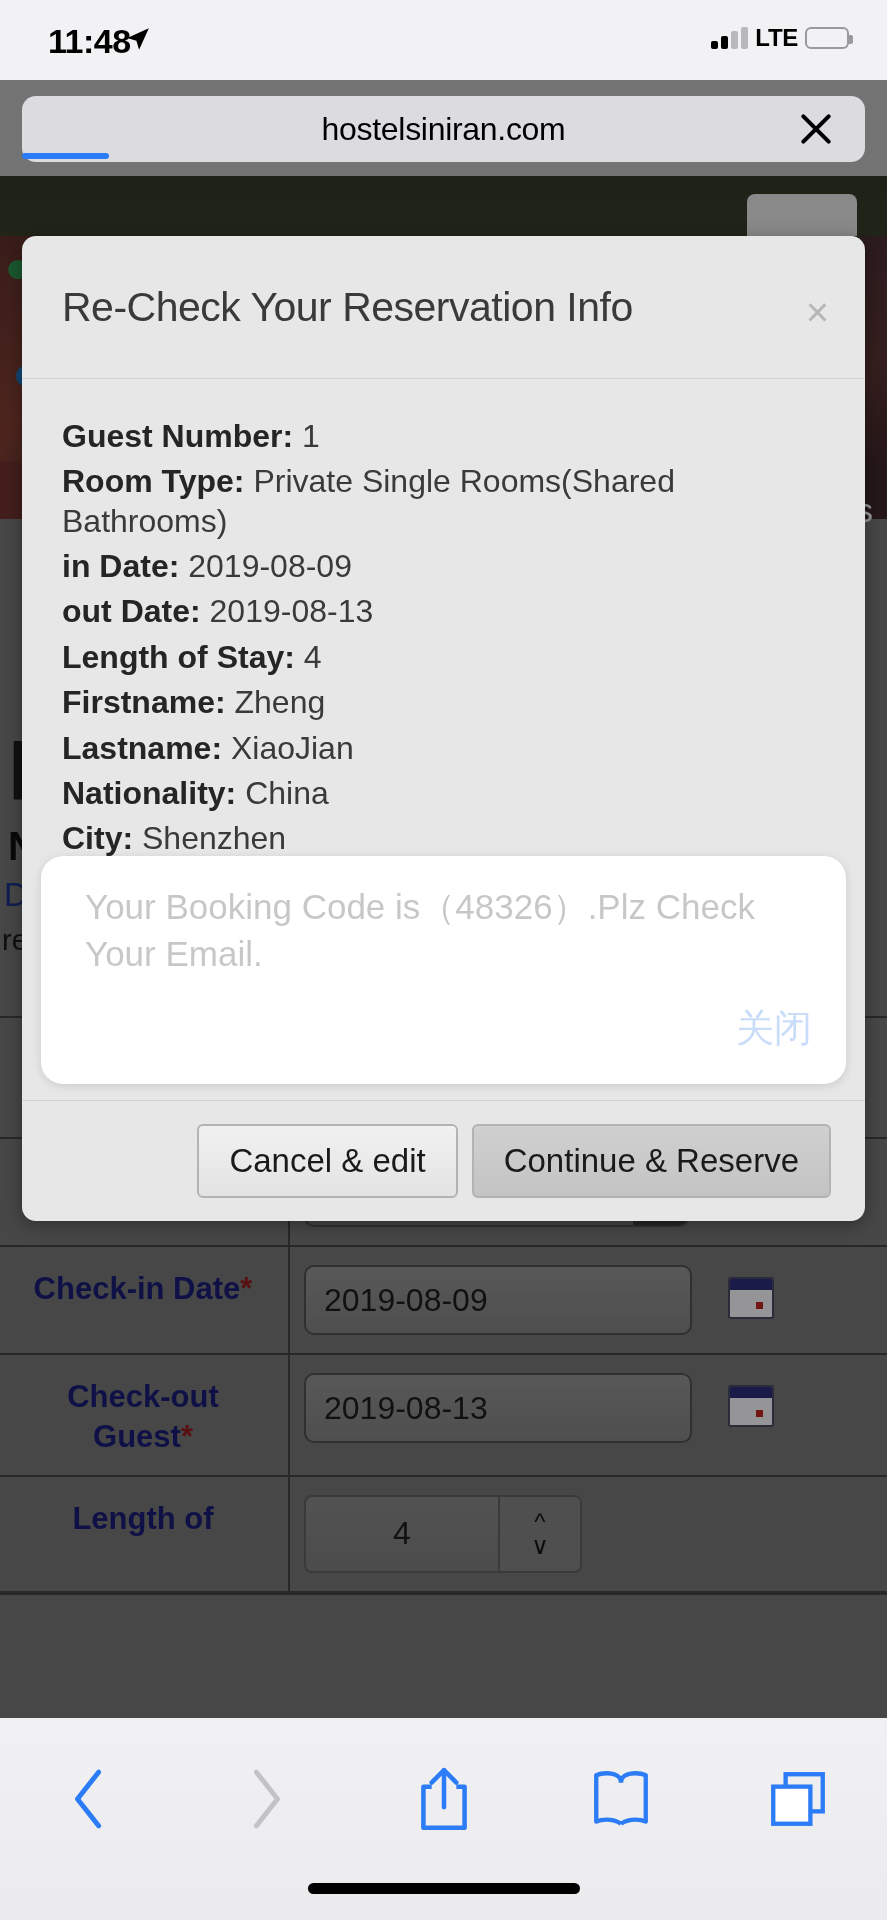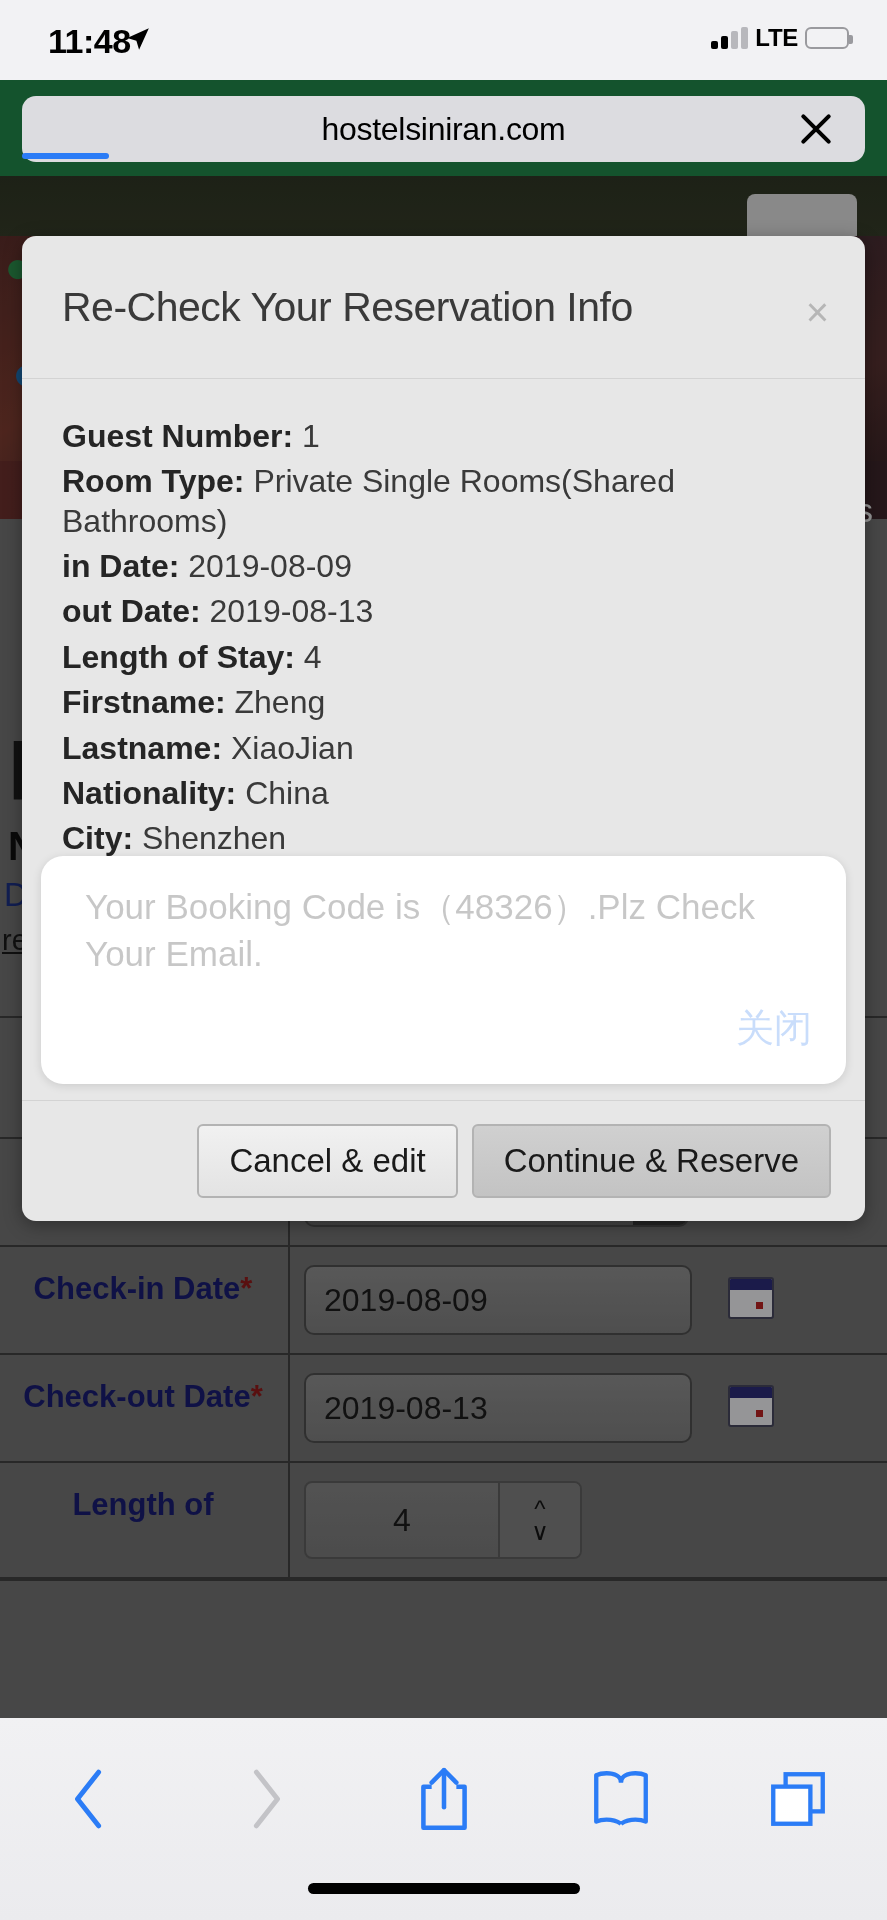--- a/index.html
+++ b/index.html
@@ -5,21 +5,21 @@
   * { box-sizing: border-box; margin: 0; padding: 0; }
   html, body {
     width: 887px; height: 1920px;
     overflow: hidden;
     font-family: "Liberation Sans", sans-serif;
     background: #f2f2f4;
   }
   #screen {
     position: relative;
     width: 887px; height: 1920px;
-    background: #14532d;
+    background: #737373;
     overflow: hidden;
   }
 
   
   #status-bar {
     position: absolute; top: 0; left: 0;
     width: 887px; height: 80px;
     background: #f2f2f4;
   }
   #status-time {
@@ -113,21 +113,21 @@
   #page-sub-word {
     position: absolute; left: 8px; top: 648px;
     font-size: 40px; font-weight: bold; color: #111;
   }
   #page-link-word {
     position: absolute; left: 4px; top: 700px;
     font-size: 33px; color: #1c2f80;
   }
   #page-small-word {
     position: absolute; left: 2px; top: 748px;
-    font-size: 29px; color: #191919; text-decoration: underline;
+    font-size: 29px; color: #191919;
   }
   #photo-caption {
     position: absolute; right: 14px; top: 315px;
     font-size: 34px; color: #ededed;
   }
 
   
   #form-table {
     position: absolute; left: 0; top: 840px;
     width: 887px;
@@ -375,21 +375,21 @@
           <span>Check-in Date</span><span class="req">*</span>
         </div>
         <div class="fcell-field">
           <div class="date-input">2019-08-09</div>
           <div class="cal-icon"></div>
         </div>
       </div>
 
       <div class="frow">
         <div class="fcell-label">
-          <span>Check-out Date</span><span class="req">*</span>
+          <span>Check-out Guest</span><span class="req">*</span>
         </div>
         <div class="fcell-field">
           <div class="date-input">2019-08-13</div>
           <div class="cal-icon"></div>
         </div>
       </div>
 
       <div class="frow">
         <div class="fcell-label">Length of</div>
         <div class="fcell-field">

